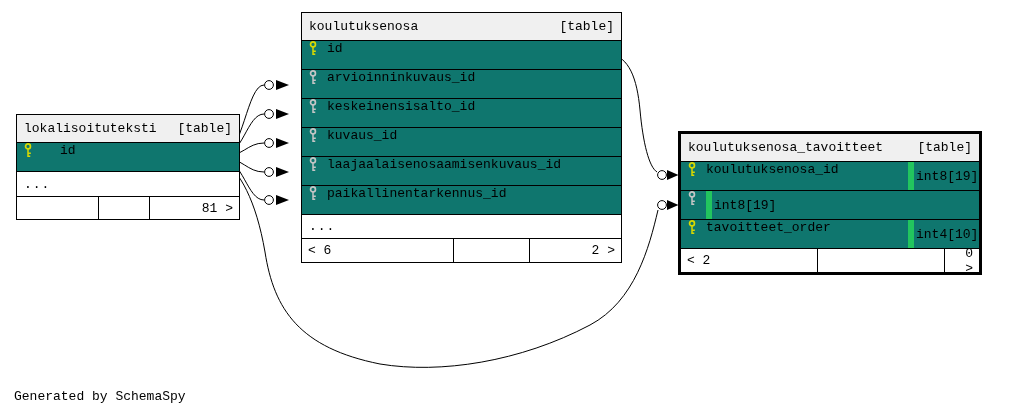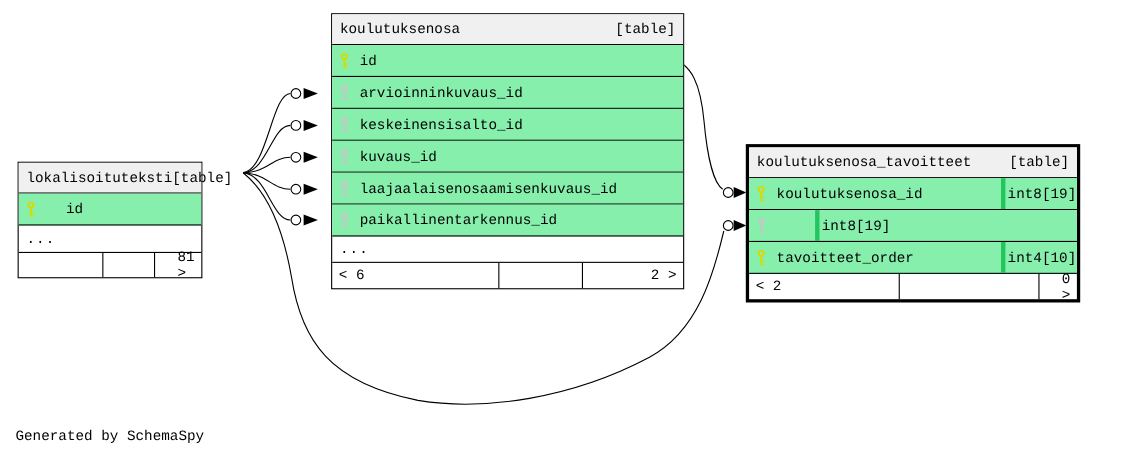--- a/index.html
+++ b/index.html
@@ -8,36 +8,36 @@
     font-family:"Liberation Mono","DejaVu Sans Mono",monospace;color:#000;
   }
   .links{position:absolute;left:0;top:0;pointer-events:none;}
   .links path{fill:none;stroke:#000;stroke-width:1;}
   .links circle{fill:#fff;stroke:#000;stroke-width:1;}
   .links polygon{fill:#000;stroke:none;}
 
   .tbl{position:absolute;background:#fff;border:1px solid #000;font-size:13px;box-sizing:border-box;}
   .tbl-header{display:flex;justify-content:space-between;align-items:center;
     background:#f0f0f0;border-bottom:1px solid #000;padding:0 7px;box-sizing:border-box;white-space:nowrap;}
-  .col-row{display:flex;align-items:center;border-bottom:1px solid #000;padding-left:6px;box-sizing:border-box;white-space:nowrap;background:#86efac;}
+  .col-row{display:flex;border-bottom:1px solid #000;padding-left:6px;box-sizing:border-box;white-space:nowrap;background:#0f766e;}
   .key-ico{width:10px;height:15px;display:inline-flex;margin-right:9px;flex:0 0 auto;}
   .key-ico svg{display:block;}
   .pk{color:#d9d900;}
   .fk{color:#c6c6c6;}
   .ellipsis-row{border-bottom:1px solid #000;padding-left:7px;display:flex;align-items:center;box-sizing:border-box;letter-spacing:1px;}
   .foot{display:flex;box-sizing:border-box;align-items:stretch;}
   .foot-cell{box-sizing:border-box;display:flex;align-items:center;}
   .foot-cell + .foot-cell{border-left:1px solid #000;}
   .foot-left{padding-left:6px;}
   .foot-right{justify-content:flex-end;padding-right:6px;flex:1;padding-left:20px;}
   .name-cell{flex:1;}
-  .type-cell{width:63px;flex:0 0 63px;border-left:4px solid #22c55e;padding-left:2px;align-self:stretch;display:flex;align-items:center;margin-left:35px;}
+  .type-cell{width:63px;flex:0 0 63px;border-left:6px solid #22c55e;padding-left:2px;align-self:stretch;display:flex;align-items:center;}
 
   
-  .t1{left:16px;top:114px;width:168px;margin-top:33px;}
+  .t1{left:16px;top:114px;width:224px;}
   .t1 .tbl-header{height:28px;}
   .t1 .col-row{height:29px;}
   .t1 .col-row .name-cell{padding-left:18px;}
   .t1 .ellipsis-row{height:25px;}
   .t1 .foot{height:22px;}
   .t1 .fc1{width:81px;}
   .t1 .fc2{width:51px;}
 
   
   .t2{left:301px;top:12px;width:321px;}

